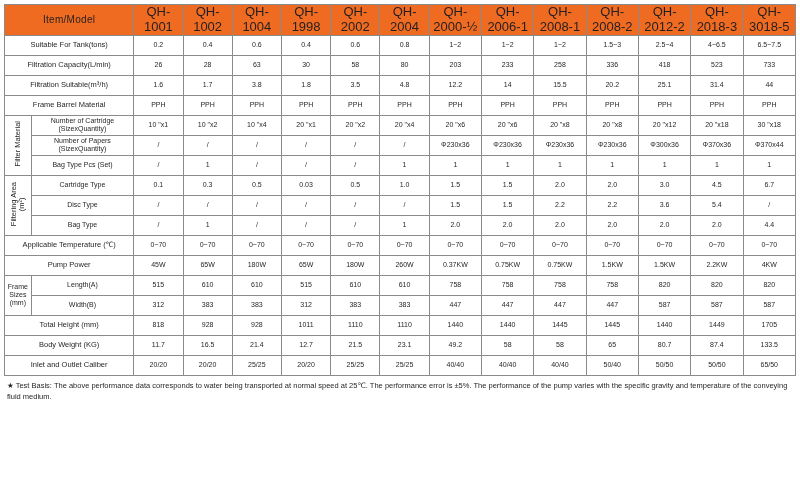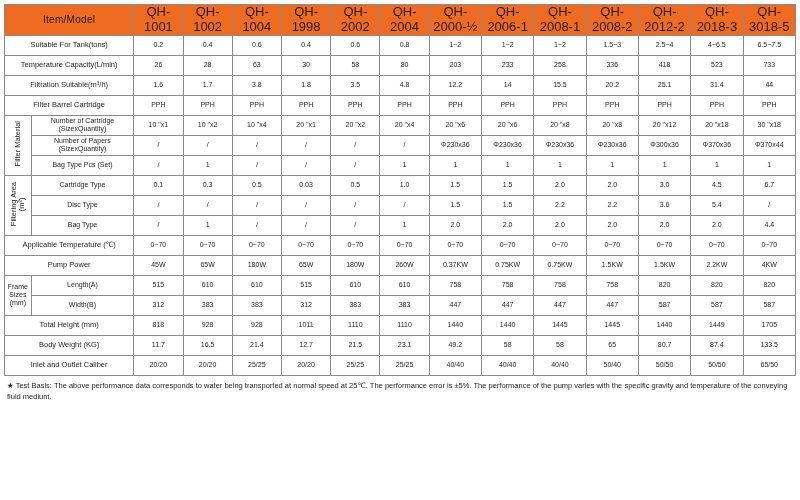--- a/index.html
+++ b/index.html
@@ -143,21 +143,21 @@
         <td>1~2</td>
         <td>1~2</td>
         <td>1~2</td>
         <td>1.5~3</td>
         <td>2.5~4</td>
         <td>4~6.5</td>
         <td>6.5~7.5</td>
       </tr>
 
       <tr>
-        <td class="rowlabel" colspan="2">Temperature Capacity(L/min)</td>
+        <td class="rowlabel" colspan="2">Filtration Capacity(L/min)</td>
         <td>26</td>
         <td>28</td>
         <td>63</td>
         <td>30</td>
         <td>58</td>
         <td>80</td>
         <td>203</td>
         <td>233</td>
         <td>258</td>
         <td>336</td>
@@ -177,21 +177,21 @@
         <td>12.2</td>
         <td>14</td>
         <td>15.5</td>
         <td>20.2</td>
         <td>25.1</td>
         <td>31.4</td>
         <td>44</td>
       </tr>
 
       <tr>
-        <td class="rowlabel" colspan="2">Filter Barrel Cartridge</td>
+        <td class="rowlabel" colspan="2">Frame Barrel Material</td>
         <td>PPH</td>
         <td>PPH</td>
         <td>PPH</td>
         <td>PPH</td>
         <td>PPH</td>
         <td>PPH</td>
         <td>PPH</td>
         <td>PPH</td>
         <td>PPH</td>
         <td>PPH</td>

